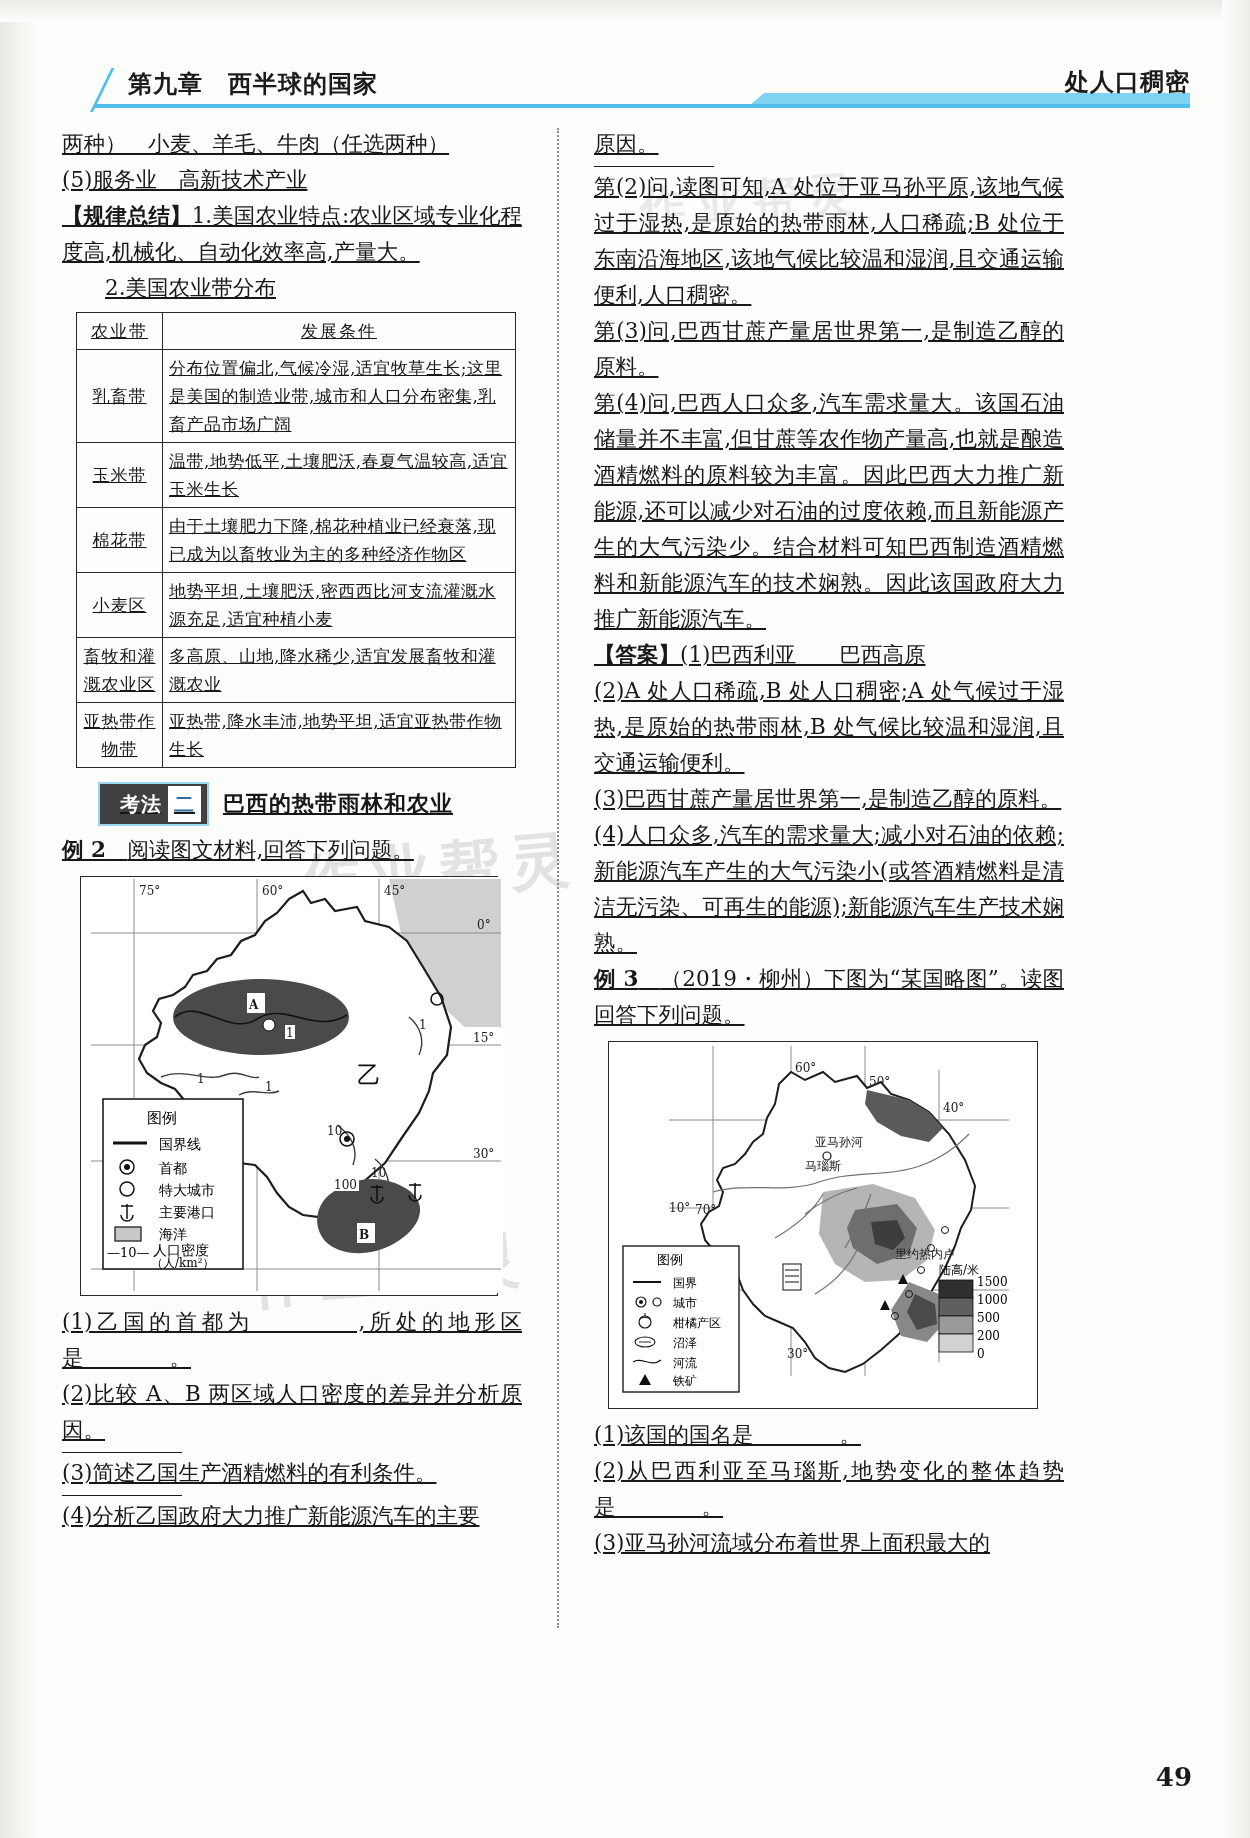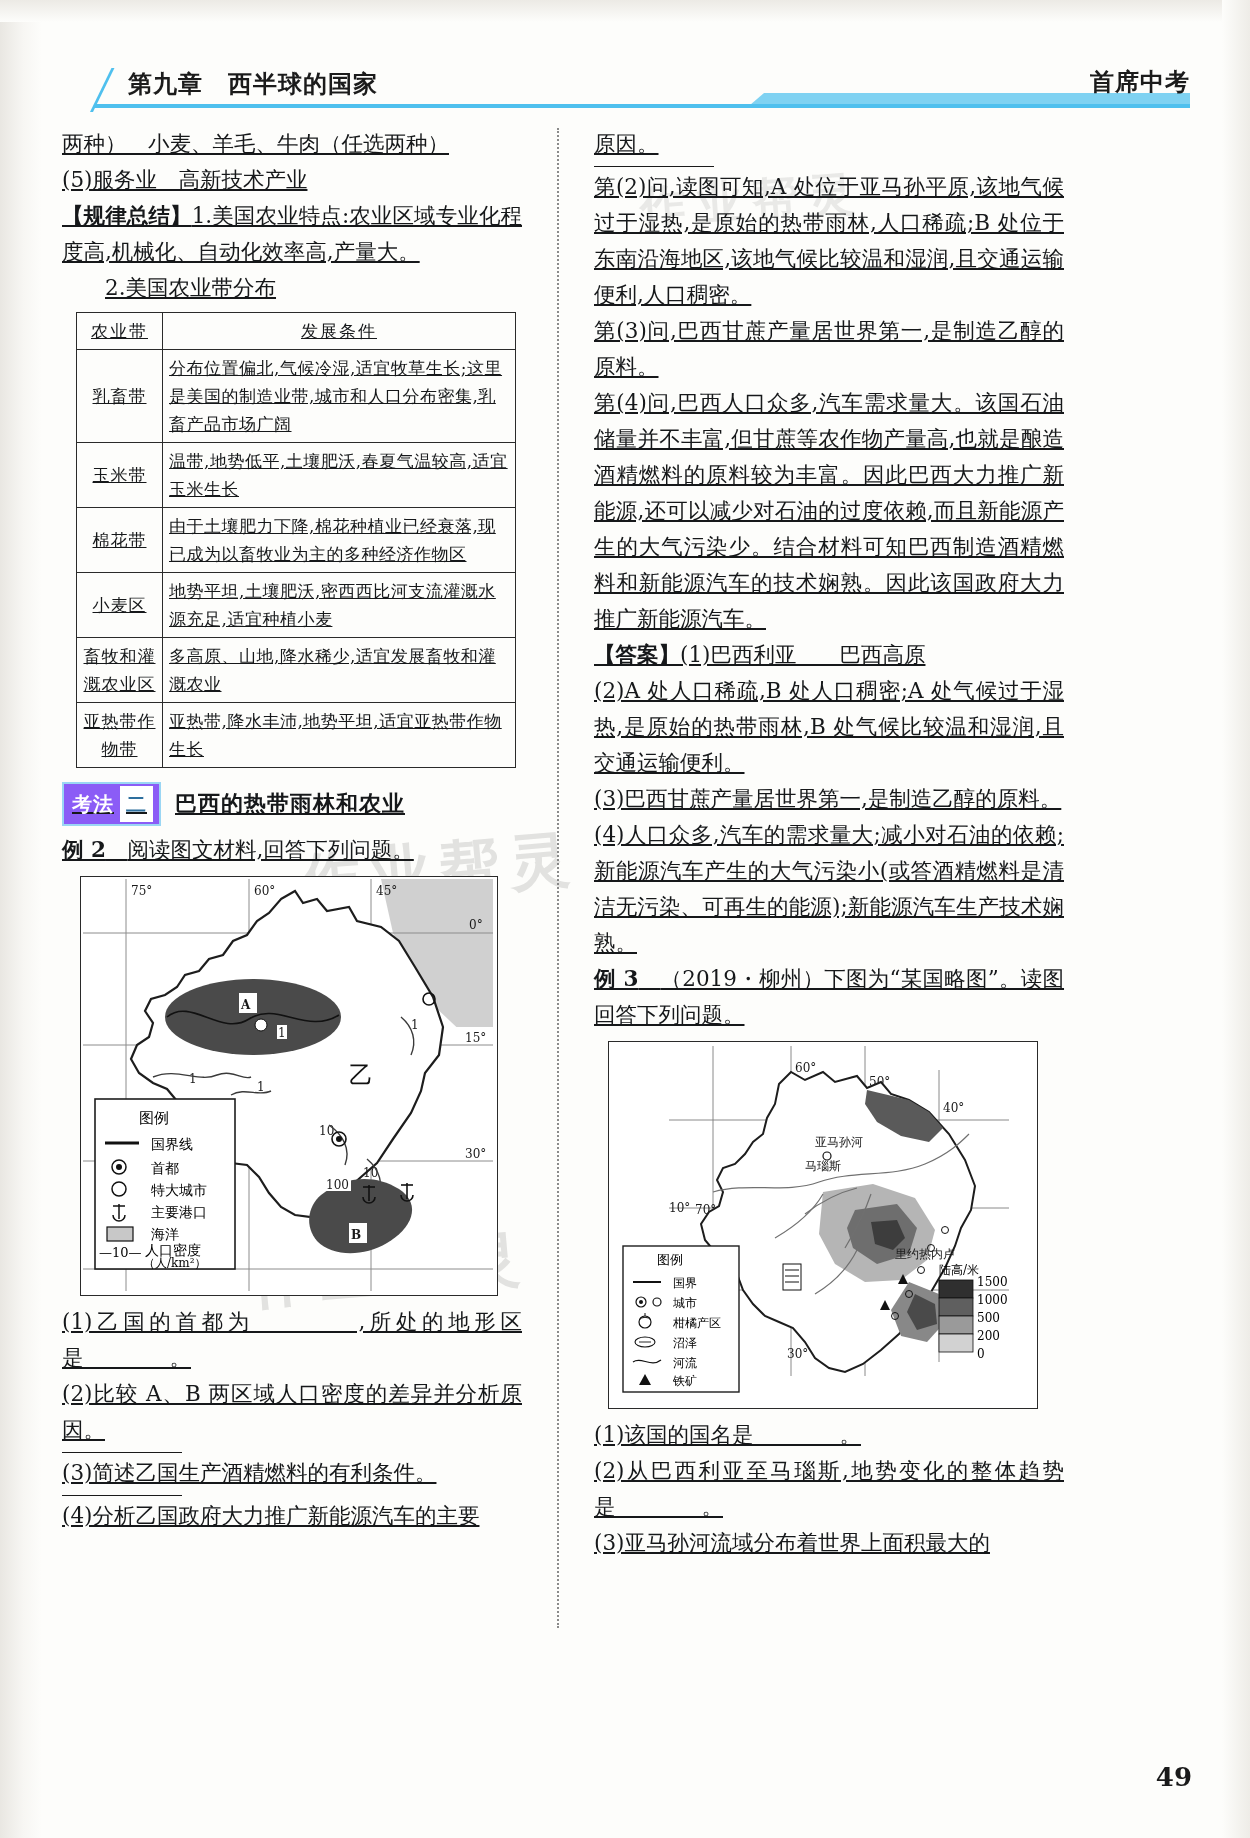--- a/index.html
+++ b/index.html
@@ -46,29 +46,29 @@
   table.ag{border-collapse:collapse;width:440px;margin:6px 0 6px 14px;
       font-family:"DejaVu Serif","Liberation Serif",serif;font-size:17px;line-height:28px;}
   table.ag td,table.ag th{border:1.3px solid #2a2a2a;padding:4px 6px;}
   table.ag th{font-weight:normal;text-align:center;letter-spacing:2px;}
   table.ag td.k{width:86px;text-align:center;letter-spacing:1px;vertical-align:middle;}
   table.ag td.v{letter-spacing:.5px;}
 
   
   .kaofa{display:flex;align-items:center;gap:14px;margin:14px 0 6px 0;}
   .kf-badge{position:relative;display:inline-flex;align-items:center;
-      background:#8b5cf6;color:#fff;font-weight:bold;font-size:20px;
-      padding:2px 6px 2px 8px;border:2px solid #9ad6f4;letter-spacing:1px;}
+      background:#404040;color:#fff;font-weight:bold;font-size:20px;
+      padding:2px 6px 2px 20px;border:2px solid #9ad6f4;letter-spacing:1px;margin-left:36px;}
   .kf-num{display:inline-block;background:#fff;color:#2e6f9e;margin-left:6px;
       padding:0 6px;font-weight:bold;}
   .kf-title{font-weight:bold;font-size:22px;letter-spacing:1px;}
 
   
   .fig{position:relative;border:1.6px solid #2a2a2a;background:#fff;margin:8px 0 8px 18px;}
-  .fig1{width:418px;height:420px;}
+  .fig1{width:418px;height:420px;padding-left:8px;}
   .fig2{width:430px;height:368px;margin-left:14px;}
   .fig svg{display:block;}
 
   .cap-small{font-size:12px;fill:#1a1a1a;font-family:"DejaVu Serif","Liberation Serif",serif;}
 
   
   .pageno{position:absolute;right:58px;bottom:46px;font-size:26px;font-weight:bold;
       font-family:"DejaVu Serif","Liberation Serif",serif;color:#1a1a1a;}
 
   
@@ -85,21 +85,21 @@
 
 <div class="paper-edge-left"></div>
 <div class="paper-edge-top"></div>
 <div class="paper-edge-right"></div>
 
 <div class="runhead">
   <div class="rh-tab"></div>
   <div class="rh-rule"></div>
   <div class="rh-wedge"></div>
   <div class="rh-chapter">第九章　西半球的国家</div>
-  <div class="rh-brand">首席中考</div>
+  <div class="rh-brand">处人口稠密</div>
 </div>
 
 <div class="divider"></div>
 
 <div class="wm wm1">作业帮灵</div>
 <div class="wm wm2">作业帮灵</div>
 <div class="wm wm3">作业帮灵</div>
 
 <div class="col col-left">
 

